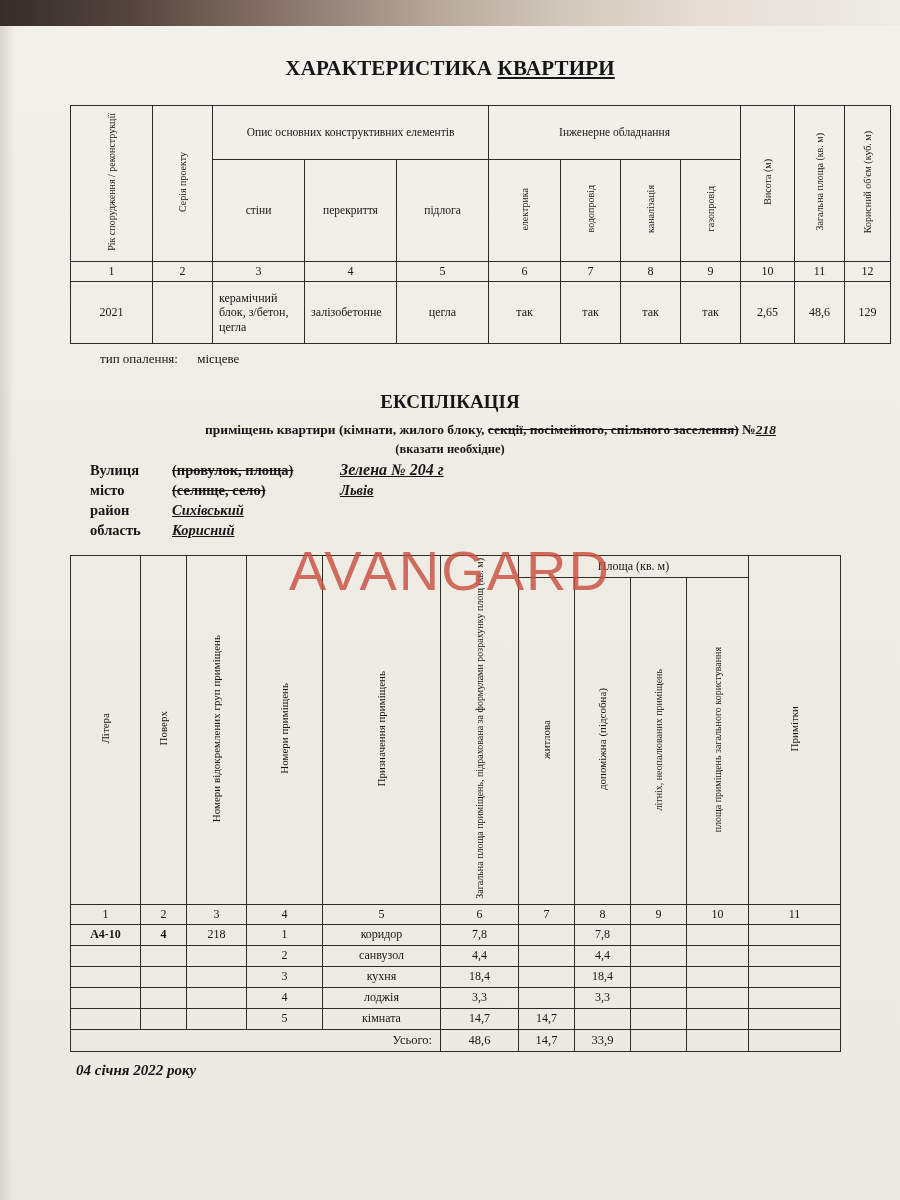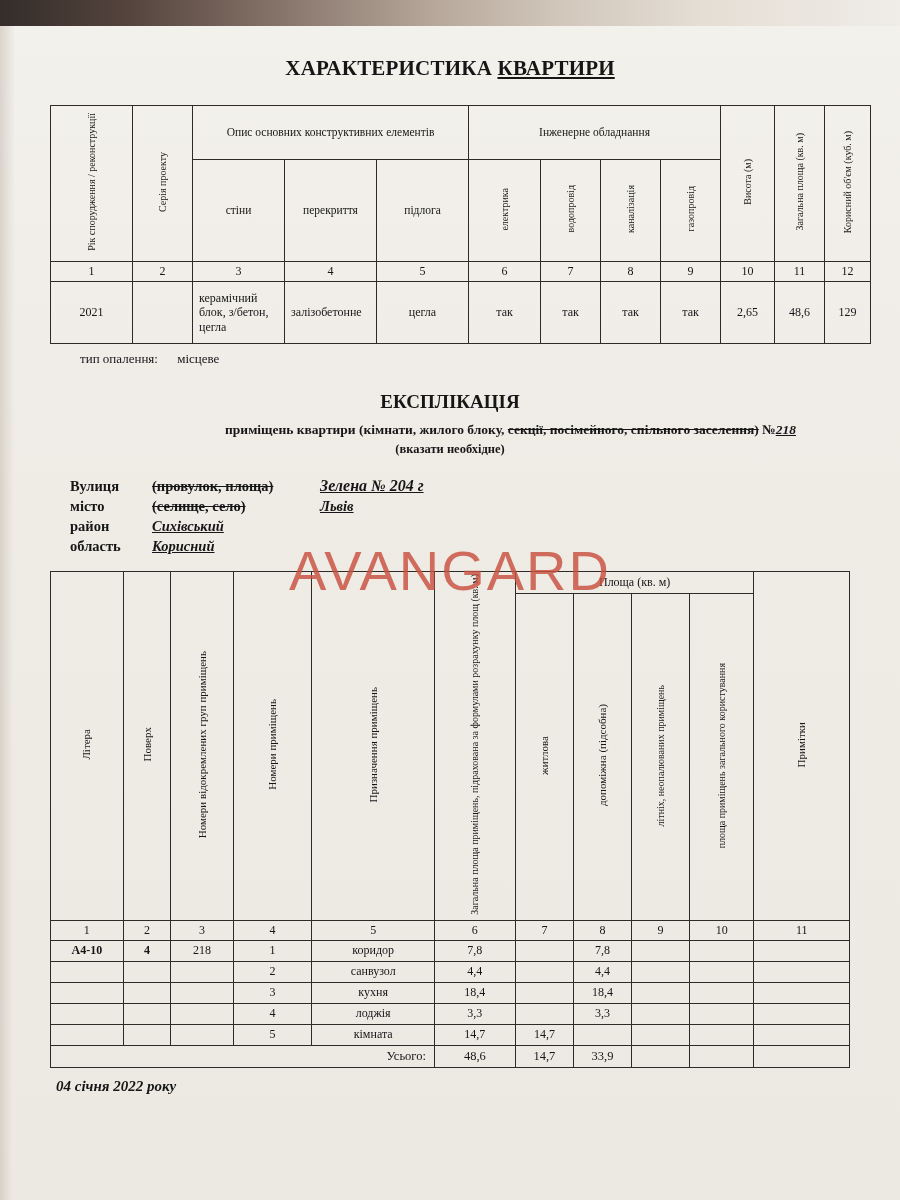--- a/index.html
+++ b/index.html
@@ -25,21 +25,21 @@
     background: linear-gradient(90deg,#2a2320 0%, #4b3a33 14%, #7d6a60 30%, #b3a396 48%, #cfc4b8 62%, #e4ddd3 78%, #efece7 100%);
     opacity: .95;
   }
   .leftedge {
     position: absolute;
     top: 26px; left: 0;
     width: 14px; bottom: 0;
     background: linear-gradient(90deg,#cfc8bd 0%, #efece7 100%);
     opacity: .7;
   }
-  .content { position: absolute; inset: 0; padding: 0 20px; }
+  .content { position: absolute; inset: 0; padding: 0 40px; }
 
   h1.title {
     text-align: center;
     font-size: 21px;
     font-weight: bold;
     margin: 56px 0 0 0;
     letter-spacing: .2px;
   }
   h1.title .u { text-decoration: underline; }
   .subtitle {
@@ -102,21 +102,21 @@
   }
   .expl-line .strike { text-decoration: line-through; }
   .expl-num { text-decoration: underline; font-style: italic; margin-right: 62px; }
   .expl-sub {
     text-align: center;
     font-size: 12.5px;
     font-weight: bold;
     margin-top: 4px;
   }
 
-  .addr { margin: 20px 0 0 50px; font-size: 14.5px; }
+  .addr { margin: 4px 0 0 50px; font-size: 14.5px; }
   .addr .row { display: flex; align-items: baseline; margin-bottom: 3px; }
   .addr .k { width: 82px; font-weight: bold; }
   .addr .paren { width: 168px; font-weight: bold; }
   .addr .strike { text-decoration: line-through; }
   .addr .val { font-style: italic; font-weight: bold; text-decoration: underline; }
   .addr .val.big { font-size: 16px; }
 
   .watermark {
     position: absolute;
     left: 0; right: 0;

